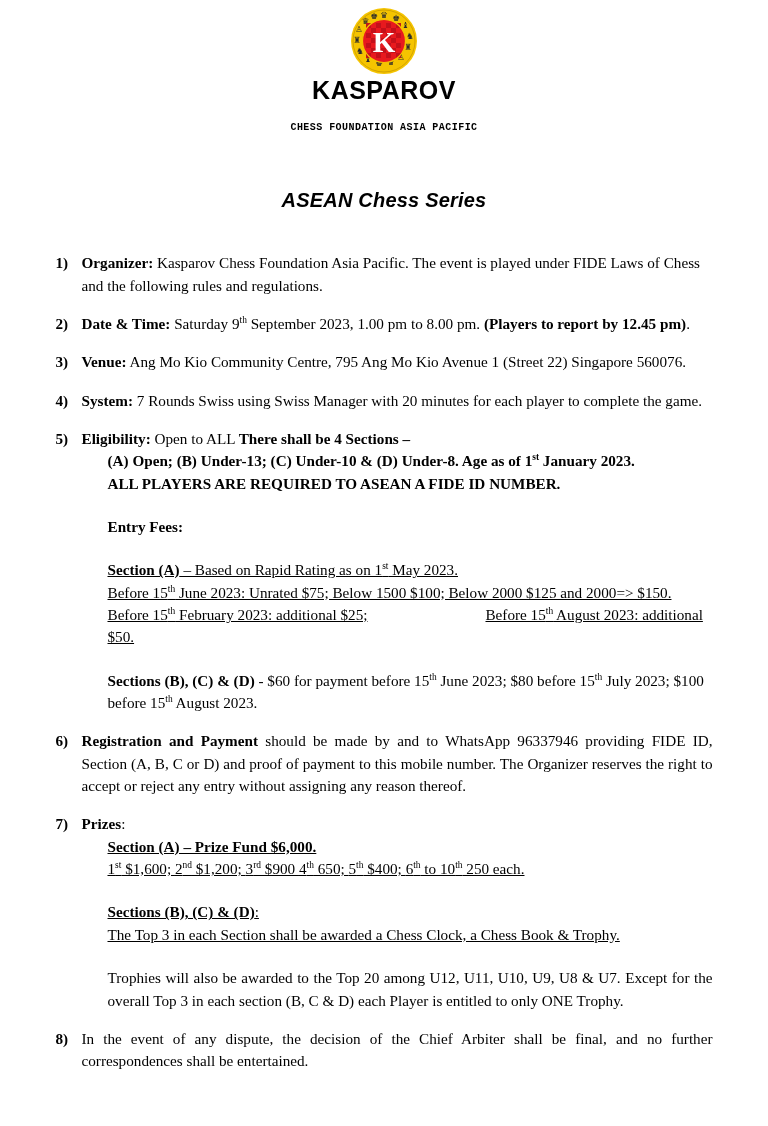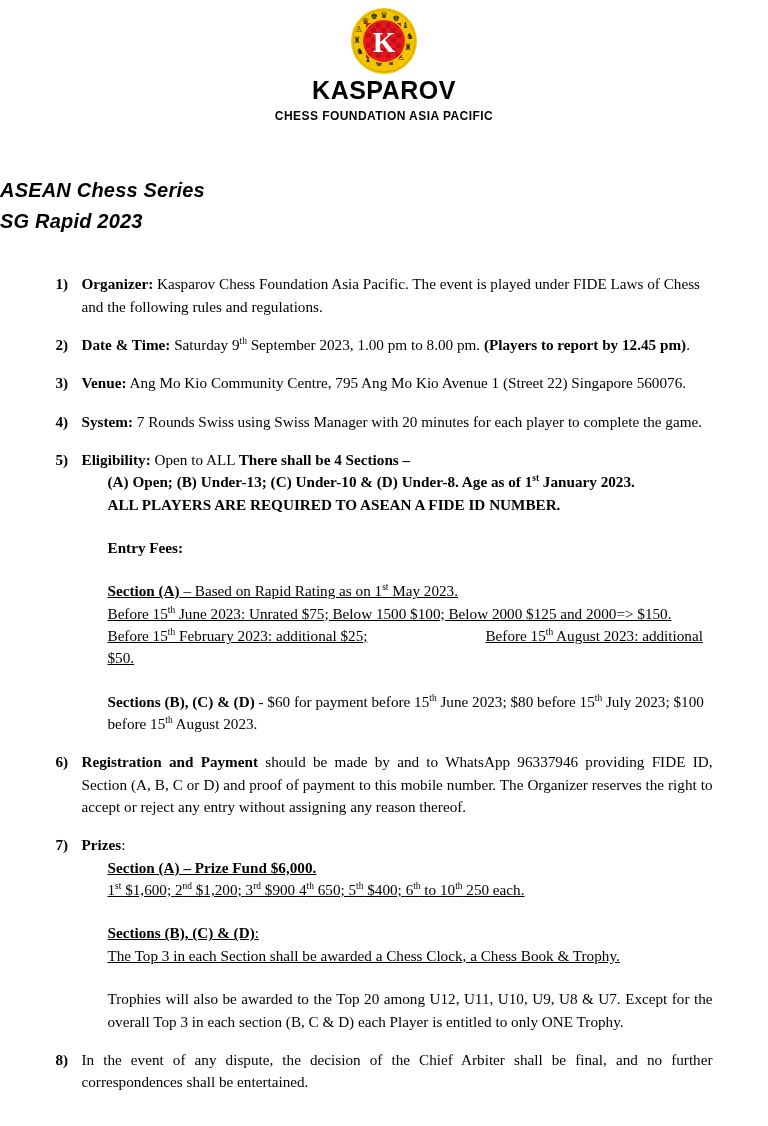--- a/index.html
+++ b/index.html
@@ -38,31 +38,32 @@
   .wordmark {
     font-family: Liberation Sans, sans-serif;
     font-weight: bold;
     font-size: 25px;
     letter-spacing: 0.5px;
     line-height: 1.05;
     margin-top: 1px;
     color: #000;
   }
   .wordmark-sub {
-    font-family: Liberation Sans, sans-serif;
-    font-weight: bold;
-    font-size: 12px;
+    font-family: Liberation Mono, monospace;
+    font-weight: bold;
+    font-size: 10px;
     letter-spacing: 0.45px;
-    margin-top: 6px;
+    margin-top: 19px;
     color: #000;
   }
 
   
   .title-block {
     margin-top: 52px;
+    text-align: center;
     font-family: "Liberation Sans", "DejaVu Sans", sans-serif;
     font-weight: bold;
     font-style: italic;
     font-size: 20px;
     line-height: 1.55;
     letter-spacing: 0.2px;
   }
 
   
   .body-block {
@@ -160,21 +161,20 @@
         <circle cx="38" cy="35" r="21.5" fill="none" stroke="#F5C400" stroke-width="1.2"></circle>
         <text x="38" y="46" text-anchor="middle" font-family="'Liberation Serif', serif" font-weight="bold" font-size="29" fill="#FFFFFF">K</text>
       </svg>
     </div>
     <div class="wordmark">KASPAROV</div>
     <div class="wordmark-sub">CHESS FOUNDATION ASIA PACIFIC</div>
   </div>
 
   <div class="title-block">
     <div>ASEAN Chess Series</div>
-    <div>SG Rapid 2023</div>
   </div>
 
   <div class="body-block">
 
     <div class="item">
       <span class="num">1)</span>
       <span class="b">Organizer:</span><span> Kasparov Chess Foundation Asia Pacific. The event is played under FIDE Laws of Chess and the following rules and regulations.</span>
     </div>
 
     <div class="item">

